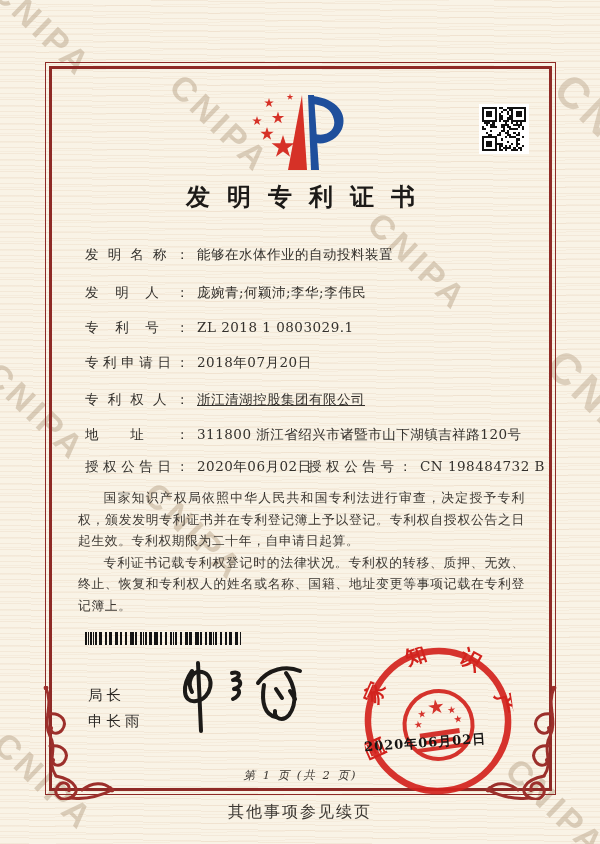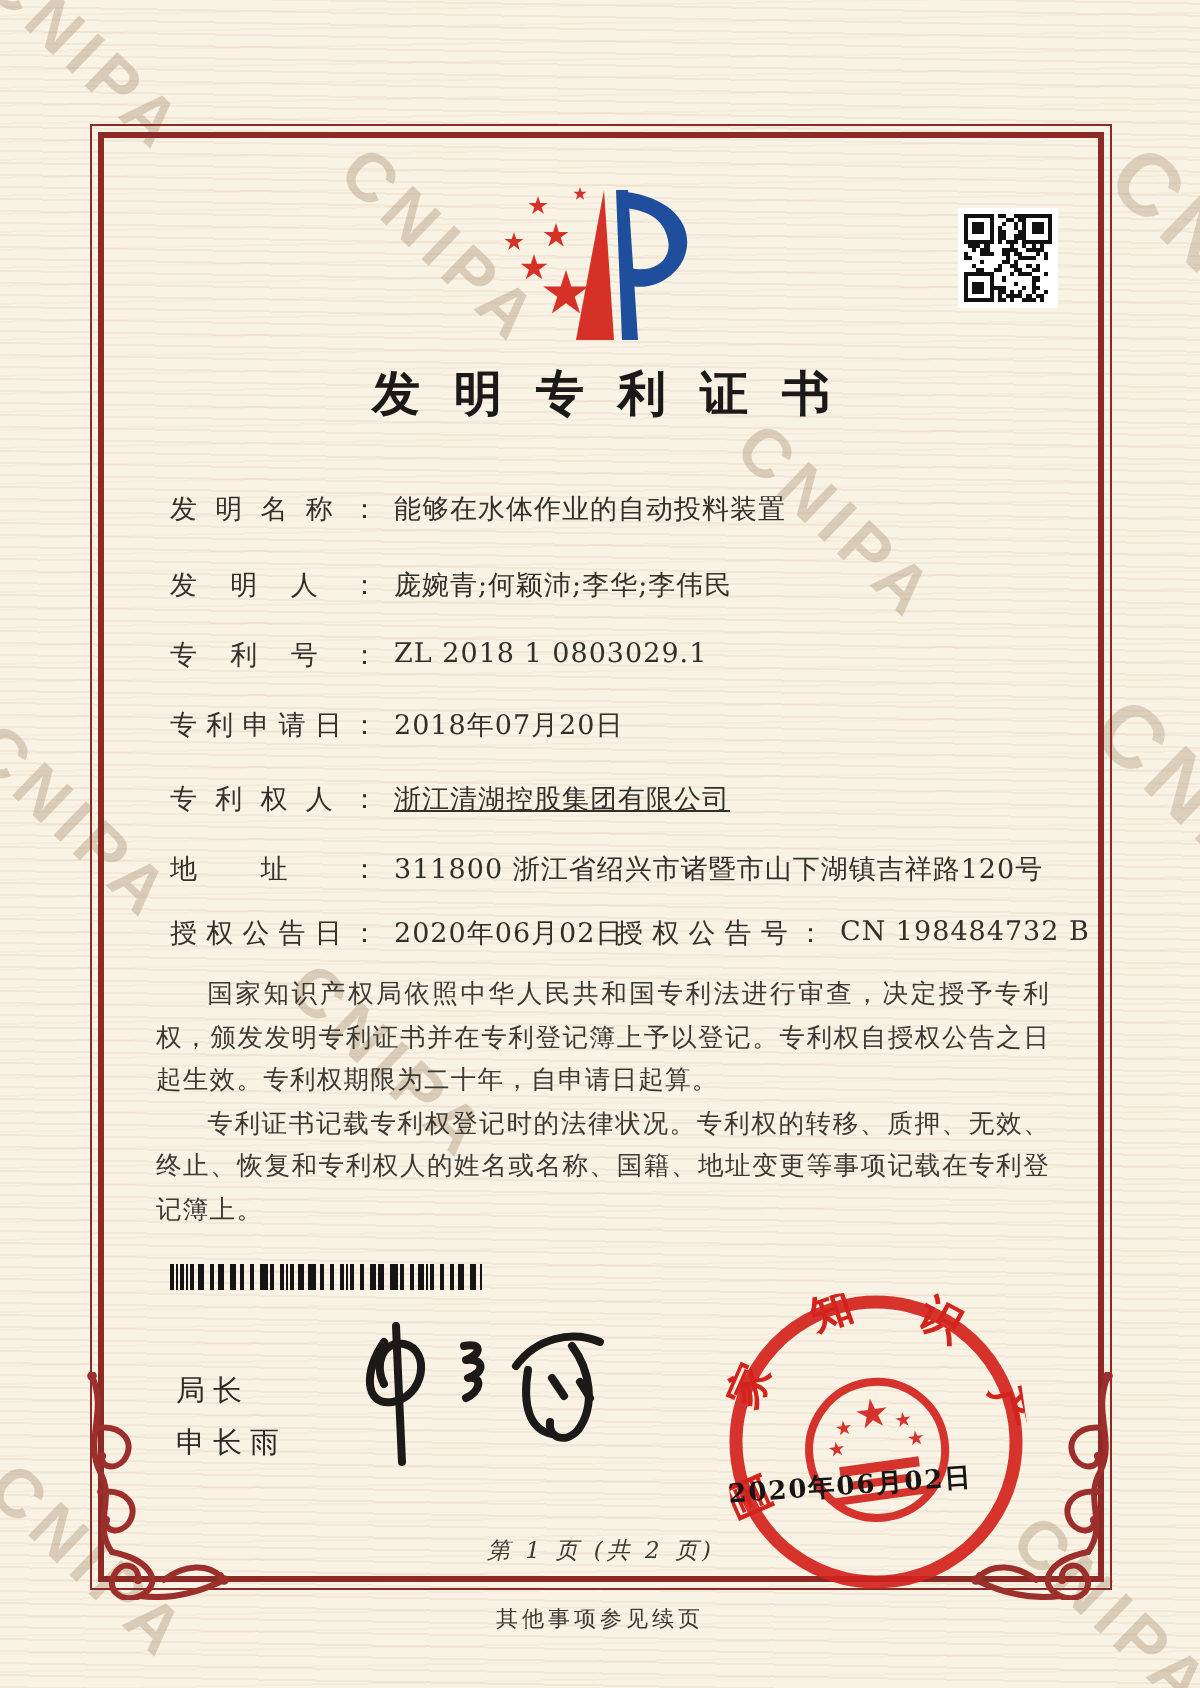--- a/index.html
+++ b/index.html
@@ -45,21 +45,21 @@
         repeating-linear-gradient(90deg,transparent 0 3px,#141414 3px 4px,transparent 4px 11px);}
   .officer-title{position:absolute;left:88px;top:686px;font-size:14.5px;letter-spacing:4px;color:#2c2926;}
   .officer-name{position:absolute;left:88px;top:712px;font-size:14.5px;letter-spacing:4px;color:#2c2926;}
   .signature{position:absolute;left:168px;top:655px;width:165px;height:92px;}
   .seal{position:absolute;left:362px;top:645px;width:152px;height:152px;transform:rotate(-8deg);}
   .seal-date{position:absolute;left:364px;top:733px;width:150px;font-size:13px;font-weight:bold;
       letter-spacing:1px;color:#161514;transform:rotate(-4deg);}
   .page-info{position:absolute;left:45px;top:768px;width:511px;text-align:center;
       font-size:11.5px;letter-spacing:2px;color:#3c3833;font-style:italic;}
   .continuation{position:absolute;left:0;top:802px;width:600px;text-align:center;
-      font-size:11px;letter-spacing:2px;color:#3c3833;}
+      font-size:16px;letter-spacing:2px;color:#3c3833;}
   .orn{position:absolute;width:96px;height:114px;}
   .orn.left{left:36px;top:686px;}
   .orn.right{left:468px;top:686px;transform:scaleX(-1);}
 </style>
 </head>
 <body>
 
 <div class="page">
 
   <div class="wm" style="left:-20px;top:8px;">CNIPA</div>

